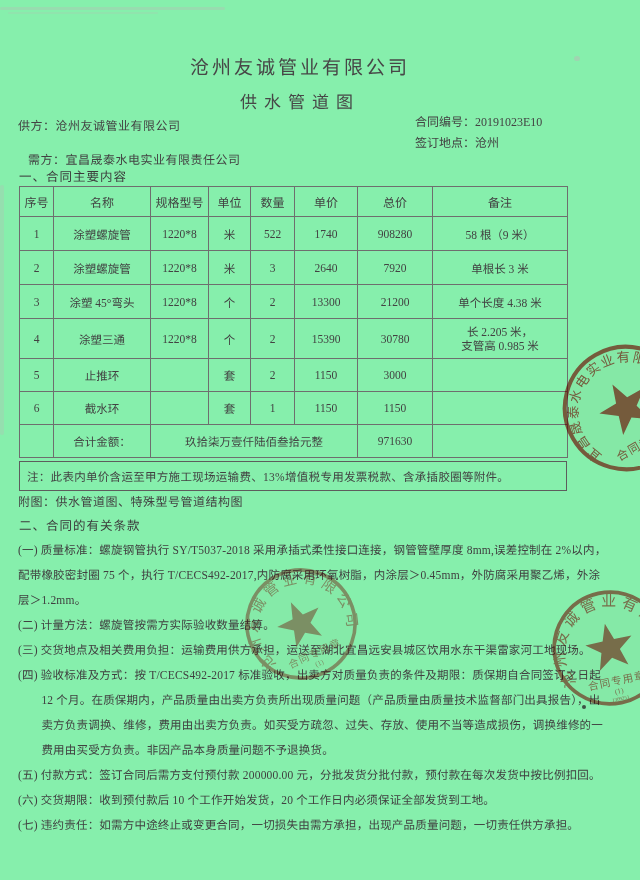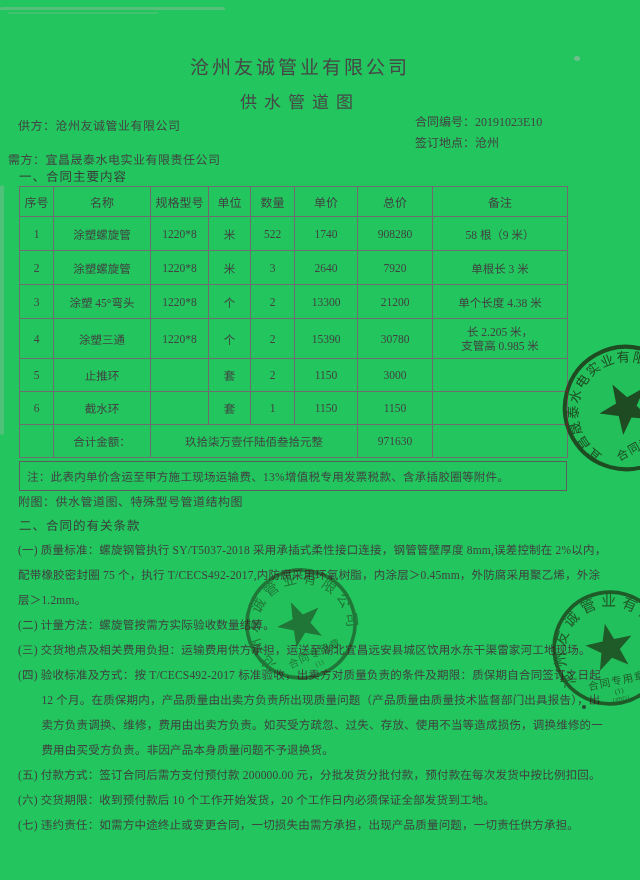--- a/index.html
+++ b/index.html
@@ -1,39 +1,39 @@
 <!DOCTYPE html>
 <html lang="zh-CN"><head>
 <meta charset="utf-8">
 <style>
   html,body{margin:0;padding:0;}
   body{background:#e9e9e7;font-family:"Liberation Serif","DejaVu Serif",serif;}
   .page{
     position:relative;width:640px;height:880px;margin:0 auto;
-    background:#22c55e;overflow:hidden;color:#3d3d3d;
+    background:#86efac;overflow:hidden;color:#3d3d3d;
   }
   
   .artifact{position:absolute;background:#b9b9b5;border-radius:2px;}
   .art-topline{left:0;top:7px;width:225px;height:3px;opacity:.35;}
   .art-topline2{left:8px;top:12px;width:150px;height:2px;opacity:.2;}
   .art-leftstrip{left:0;top:185px;width:4px;height:250px;opacity:.3;}
   .art-mark{left:574px;top:56px;width:6px;height:5px;opacity:.5;border-radius:50%;}
   .art-dot{left:582px;top:705px;width:4px;height:4px;background:#2a2a2a;opacity:.8;border-radius:50%;}
 
   .company-title{
     position:absolute;top:52px;left:0;width:600px;text-align:center;
     font-size:19px;letter-spacing:3px;color:#474747;font-weight:500;
   }
   .doc-title{
     position:absolute;top:88px;left:0;width:600px;text-align:center;
     font-size:17px;letter-spacing:7px;color:#474747;font-weight:500;
   }
   .meta-line{position:absolute;font-size:12px;color:#434343;letter-spacing:.5px;}
   .supplier-line{left:18px;top:116px;}
-  .buyer-line{left:8px;top:150px;}
+  .buyer-line{left:28px;top:150px;}
   .meta-right{position:absolute;left:415px;top:112px;font-size:12px;line-height:21px;color:#434343;}
   .sec-title{position:absolute;left:11px;font-size:12.5px;color:#3b3b3b;letter-spacing:1px;margin-left:8px;}
   .sec1-title{top:166px;}
   .sec2-title{top:515px;}
 
   table.items{
     position:absolute;left:19px;top:186px;border-collapse:collapse;
     table-layout:fixed;width:548px;font-size:11.5px;color:#424242;padding-left:23px;
   }
   table.items td,table.items th{

